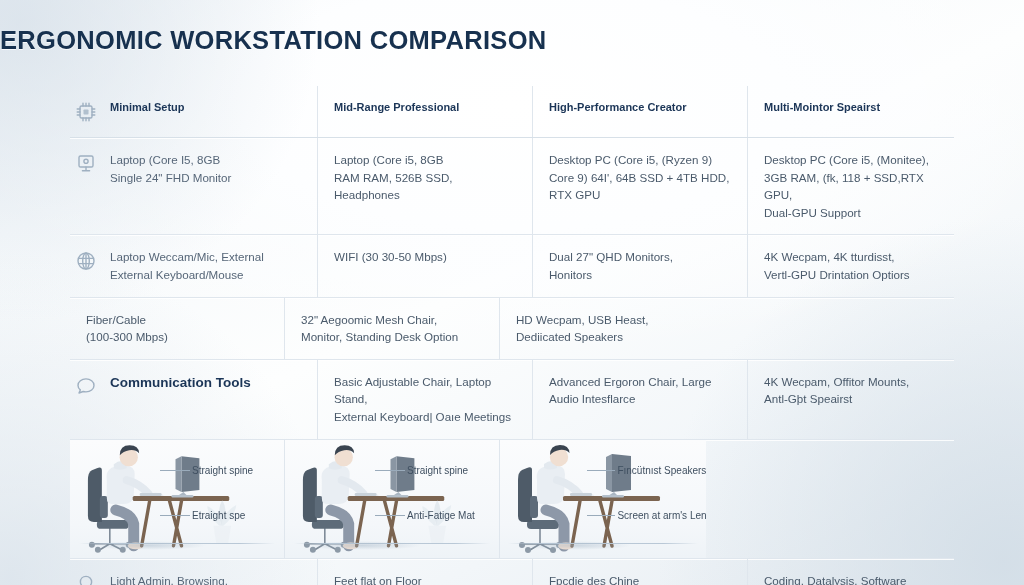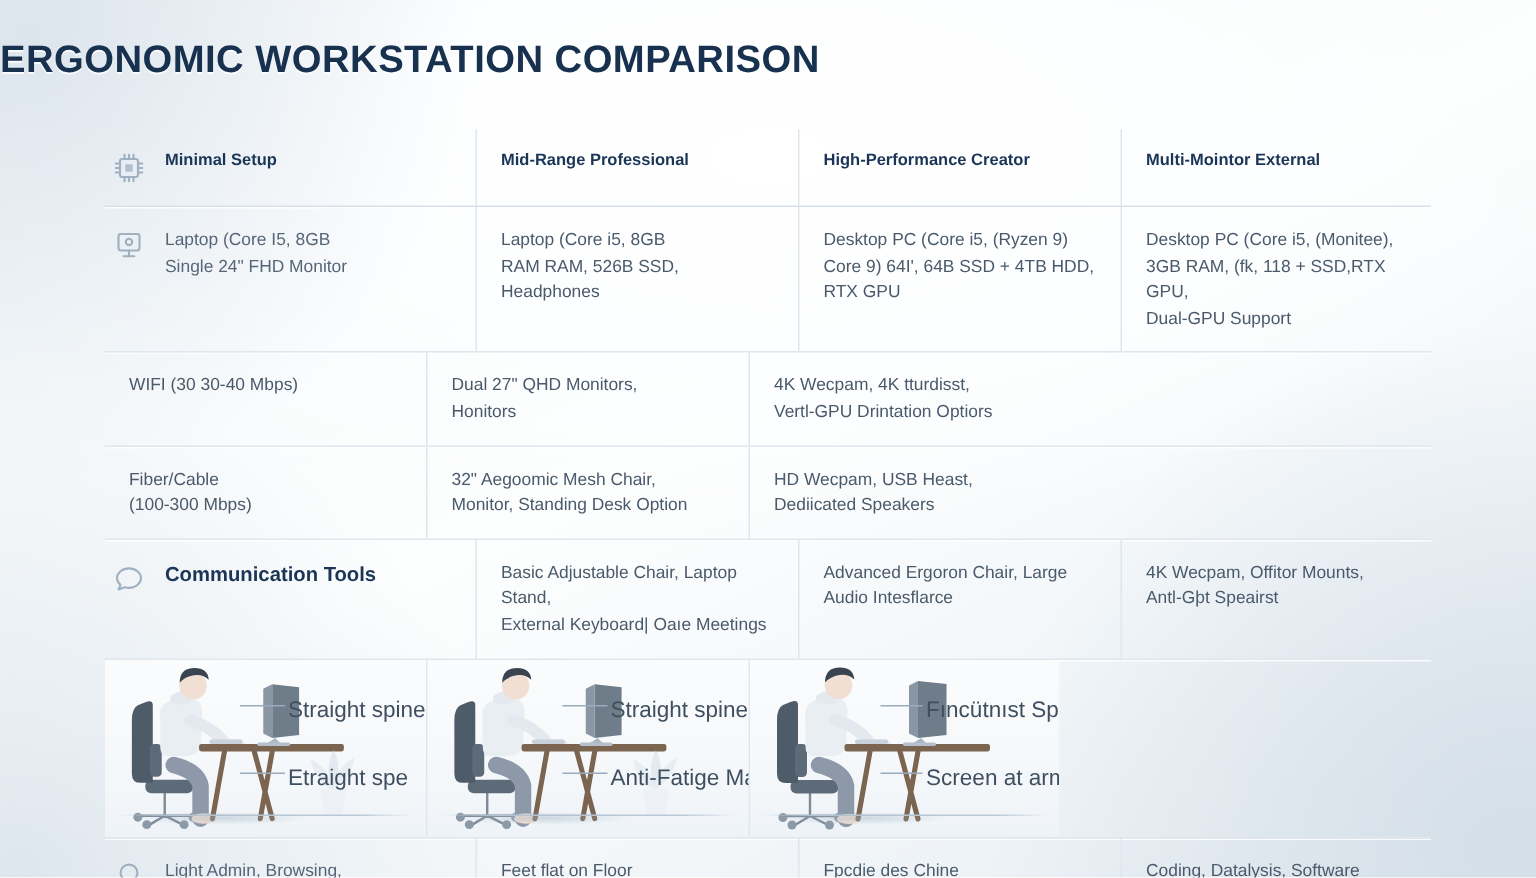--- a/index.html
+++ b/index.html
@@ -133,21 +133,21 @@
   }
   .floor-shadow {
     position: absolute; left: 8%; width: 56%; bottom: 8px; height: 9px;
     border-radius: 50%;
     background: radial-gradient(ellipse at center, rgba(160,178,195,.45) 0%, rgba(160,178,195,0) 70%);
   }
   .scene svg.art { position: absolute; left: 0; top: 0; width: 100%; height: 118px; }
 
   .annot {
     position: absolute;
-    font-size: 15px;
+    font-size: 10px;
     color: #3f4f60;
     white-space: nowrap;
     text-align: right;
   }
   .annot.a1 { left: 57%; top: 25px; }
   .annot.a2 { left: 57%; top: 70px; }
   .lead {
     position: absolute;
     height: 1px;
     background: #9aabbb;
@@ -178,21 +178,21 @@
       <div class="cell c1">
         <div class="hdr-text">Mid-Range
 Professional</div>
       </div>
       <div class="cell c2">
         <div class="hdr-text">High-Performance
 Creator</div>
       </div>
       <div class="cell c3">
         <div class="hdr-text">Multi-Mointor
-External</div>
+Speairst</div>
       </div>
     </div>
 
     <div class="row">
       <div class="cell c0">
         <span class="ico">
           <svg viewBox="0 0 24 24" fill="none" stroke="currentColor" stroke-width="1.4">
             <rect x="5" y="4" width="14" height="11" rx="1.6"></rect>
             <circle cx="12" cy="9.3" r="2.1"></circle>
             <path d="M12 15v3.6M8.4 18.8h7.2" stroke-linecap="round"></path>
@@ -212,22 +212,33 @@
 RTX GPU</div>
       </div>
       <div class="cell c3">
         <div class="body-text">Desktop PC (Core i5, (Monitee),
 3GB RAM, (fk, 118 + SSD,RTX GPU,
 Dual-GPU Support</div>
       </div>
     </div>
 
     <div class="row">
-      <div class="cell c1">
-        <div class="body-text">WIFI (30 30-40 Mbps)</div>
+      <div class="cell c0">
+        <span class="ico">
+          <svg viewBox="0 0 24 24" fill="none" stroke="currentColor" stroke-width="1.4">
+            <circle cx="12" cy="12" r="8"></circle>
+            <ellipse cx="12" cy="12" rx="3.3" ry="8"></ellipse>
+            <path d="M4.4 9.4h15.2M4.4 14.6h15.2M12 4v16"></path>
+          </svg>
+        </span>
+        <div class="body-text">Laptop Weccam/Mic, External
+External Keyboard/Mouse</div>
+      </div>
+      <div class="cell c1">
+        <div class="body-text">WIFI (30 30-50 Mbps)</div>
       </div>
       <div class="cell c2">
         <div class="body-text">Dual 27" QHD Monitors,
 Honitors</div>
       </div>
       <div class="cell c3">
         <div class="body-text">4K Wecpam, 4K tturdisst,
 Vertl-GPU Drintation Optiors</div>
       </div>
     </div>

